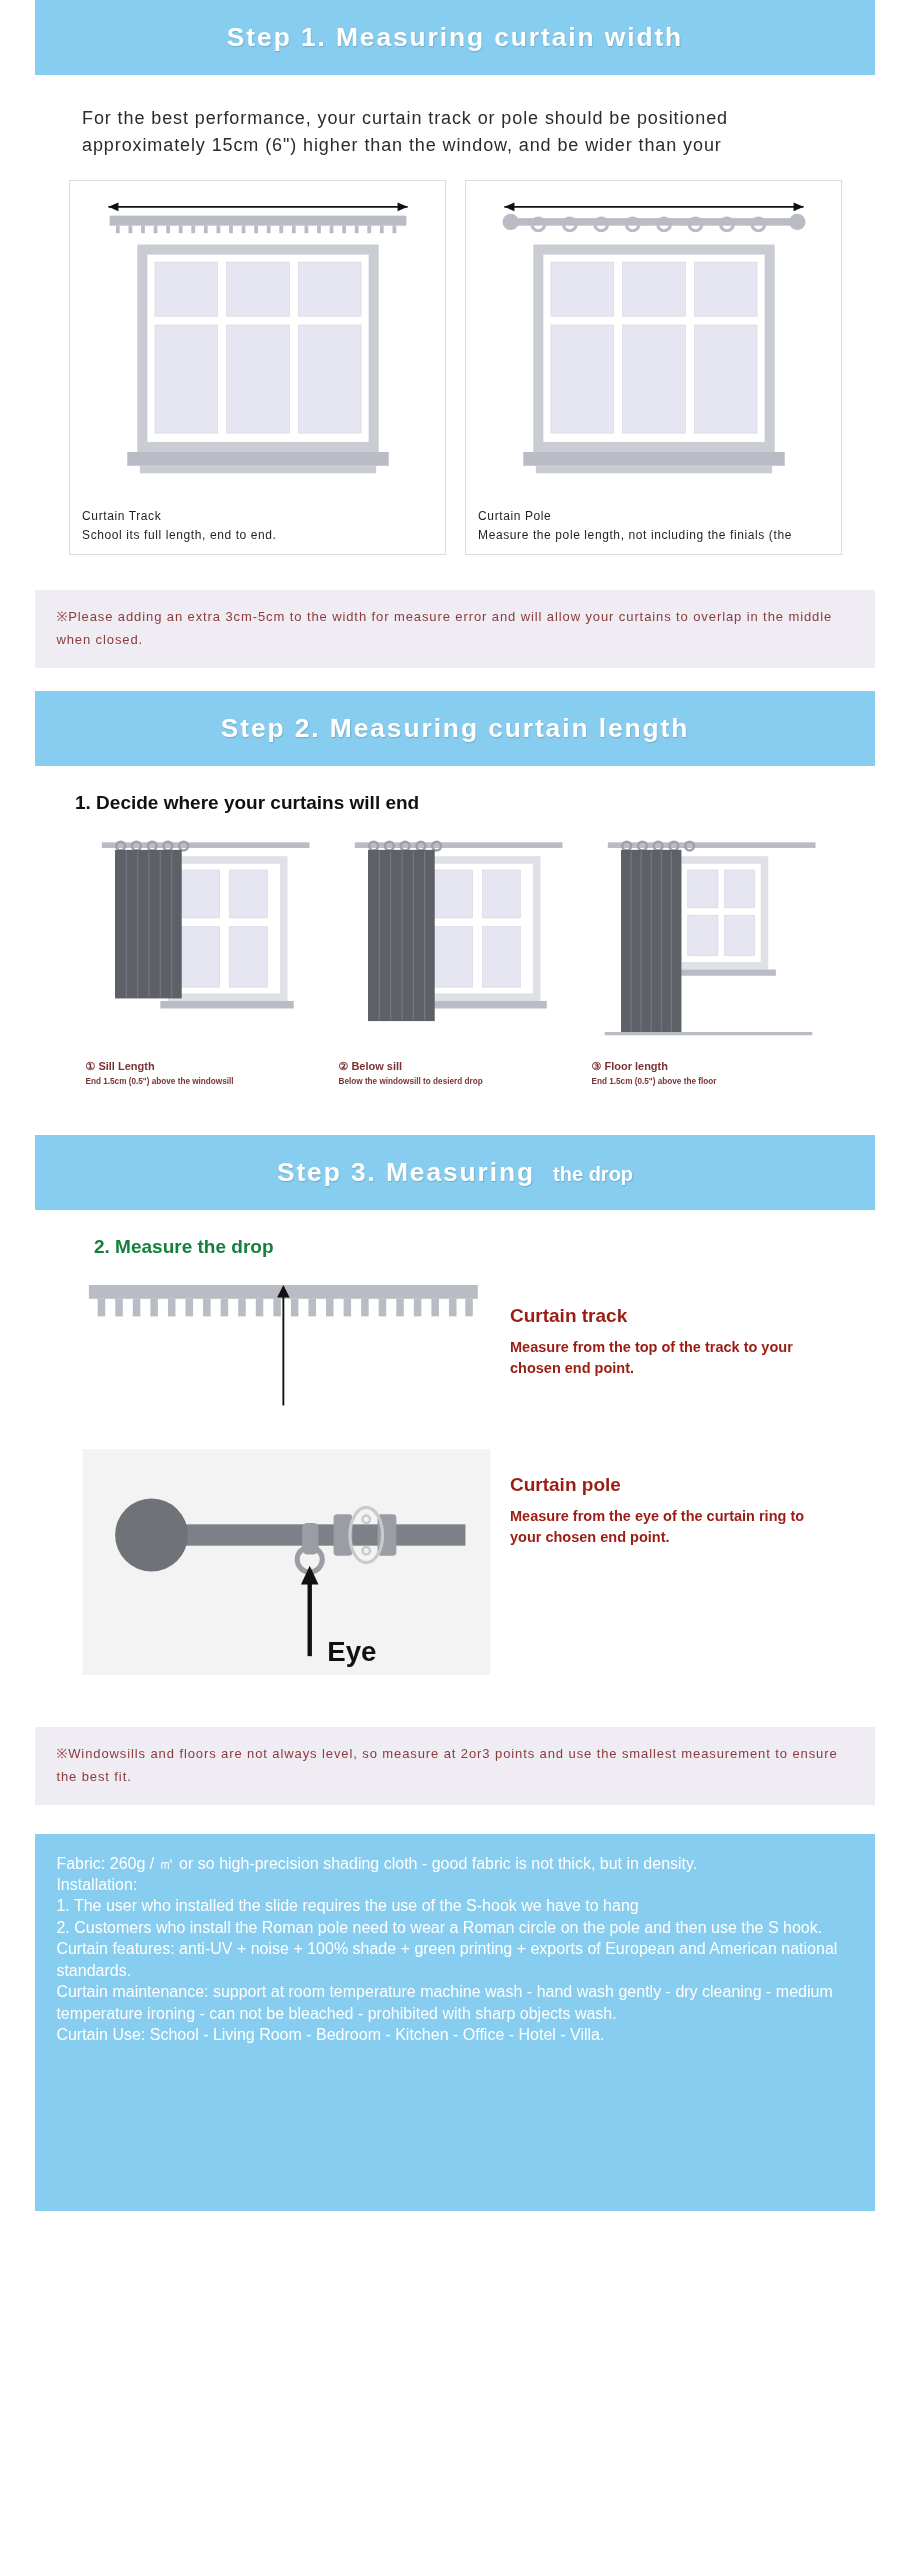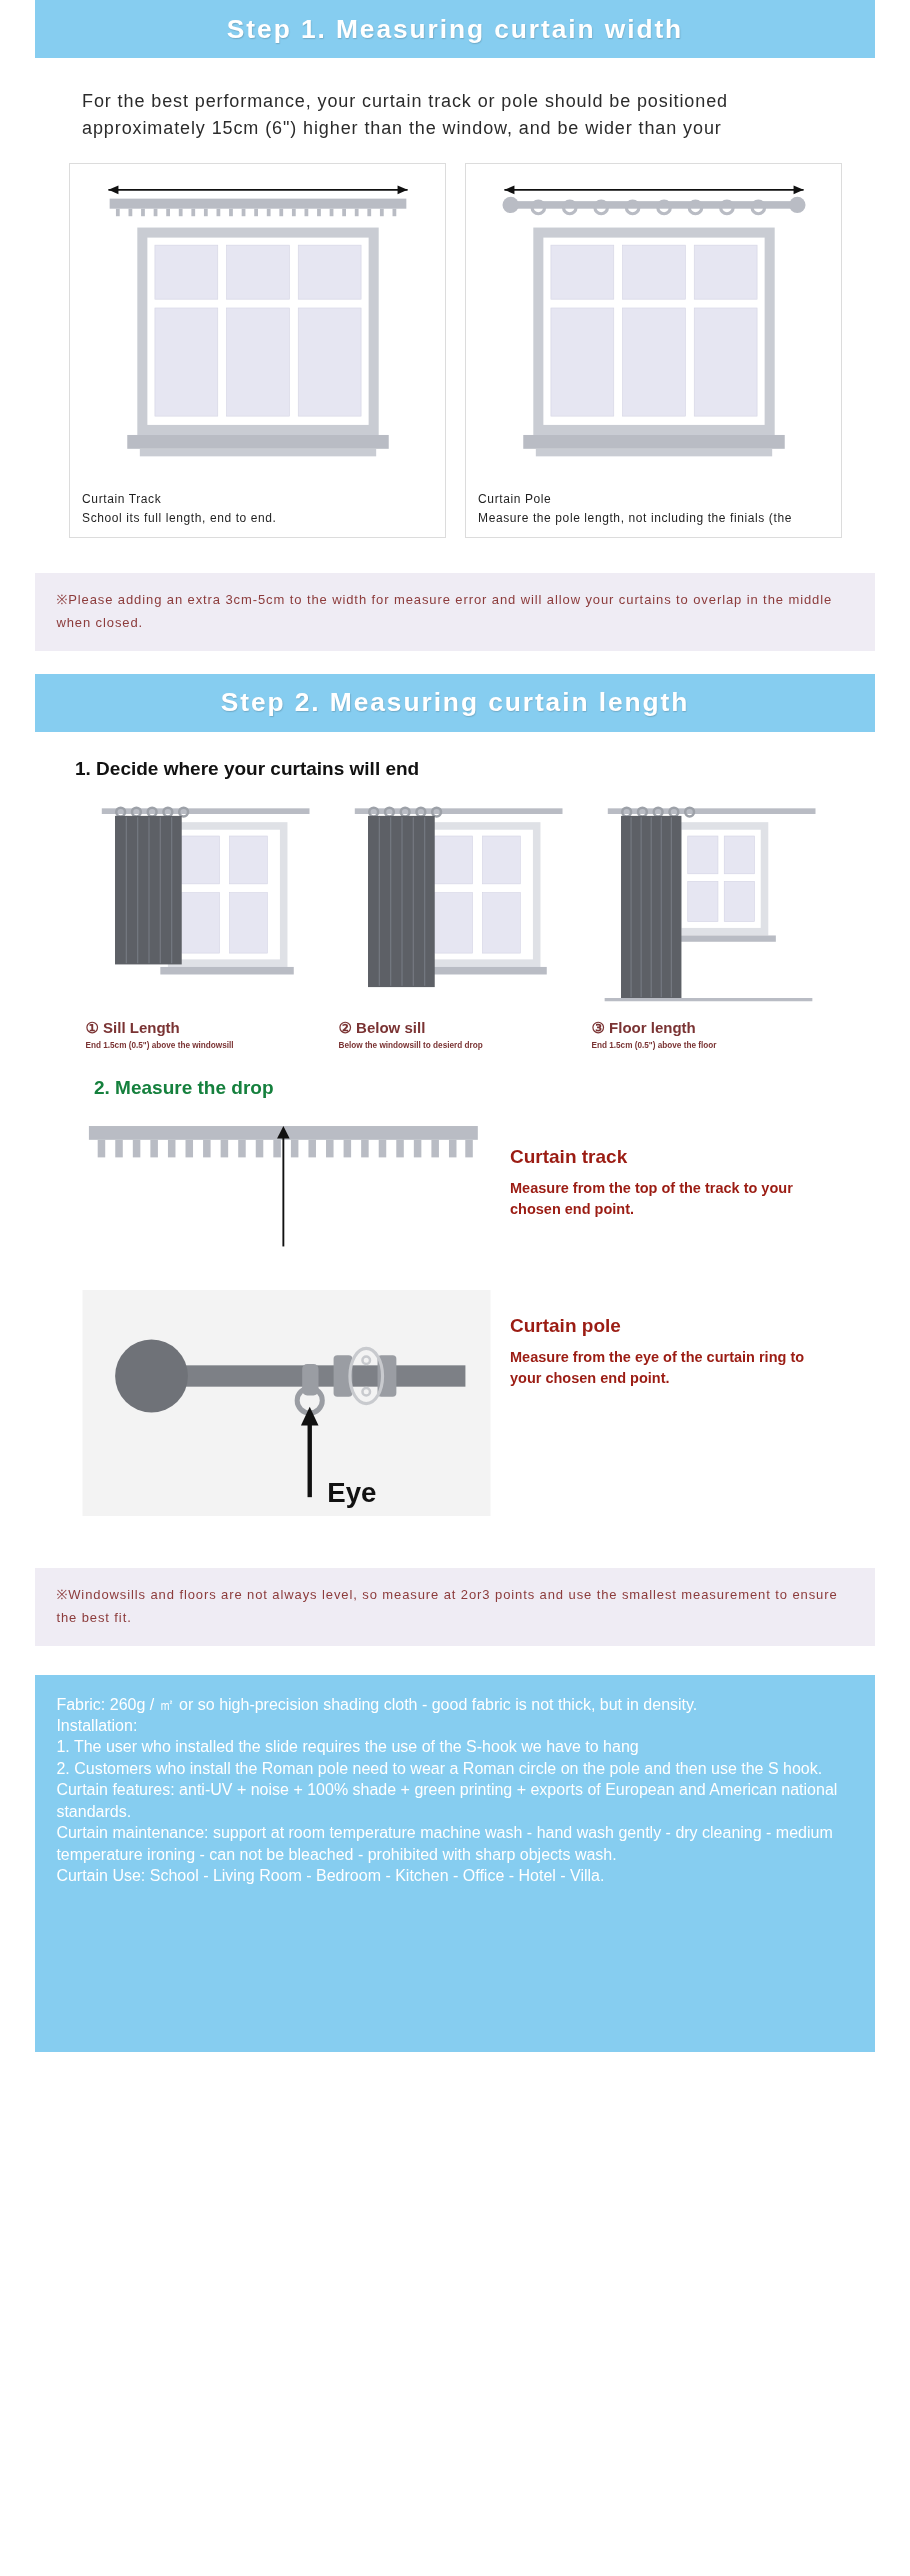--- a/index.html
+++ b/index.html
@@ -17,21 +17,21 @@
     width: 910px;
     margin: 0 auto;
     position: relative;
     padding-bottom: 19px;
   }
 
   
   .banner {
     background: #86cdf0;
     margin: 0 35px;
-    height: 58px;
+    height: 75px;
     display: flex;
     align-items: center;
     justify-content: center;
   }
   .banner-title {
     color: #ffffff;
     font-size: 26.4px;
     font-weight: bold;
     letter-spacing: 1.9px;
     text-shadow: 0.6px 1.3px 1.3px rgba(0,0,0,0.18);
@@ -106,24 +106,24 @@
     gap: 20px;
     margin-top: 16.4px;
   }
   .three-item { width: 233px; }
   .three-fig {
     position: relative;
     height: 214px;
     background: #fff;
   }
   .three-cap-title {
-    font-size: 15px;
+    font-size: 11px;
     font-weight: bold;
     color: #7a3333;
-    margin-top: 8px;
+    margin-top: 15px;
   }
   .three-cap-sub {
     font-size: 8.2px;
     font-weight: bold;
     color: #7a3333;
     margin-top: 3.1px;
     line-height: 11.3px;
   }
 
   
@@ -382,20 +382,26 @@
             <line x1="126" y1="32" x2="126" y2="318"></line>
           </g>
           <line x1="20" y1="322" x2="350" y2="322" stroke="#b9bcc4" stroke-width="5"></line>
         </svg>
       </div>
       <div class="three-cap-title">③ Floor length</div>
       <div class="three-cap-sub">End 1.5cm (0.5") above the floor</div>
     </div>
   </div>
 
+  <div class="banner" style="margin-top:48px;">
+    <div class="banner-title">
+      <span>Step 3. Measuring</span>
+      <span class="thin" style="font-size:20px;margin-left:8.8px;">the drop</span>
+    </div>
+  </div>
 
   <div class="sub-head-2">2. Measure the drop</div>
 
   <div class="drop-row">
     <div class="drop-fig">
       <svg width="409" height="138" viewBox="0 0 650 220">
         <rect x="10" y="8" width="620" height="22" fill="#b9bcc4"></rect>
         <g fill="#b9bcc4">
           <rect x="24" y="30" width="12" height="28"></rect>
             <rect x="52" y="30" width="12" height="28"></rect>

